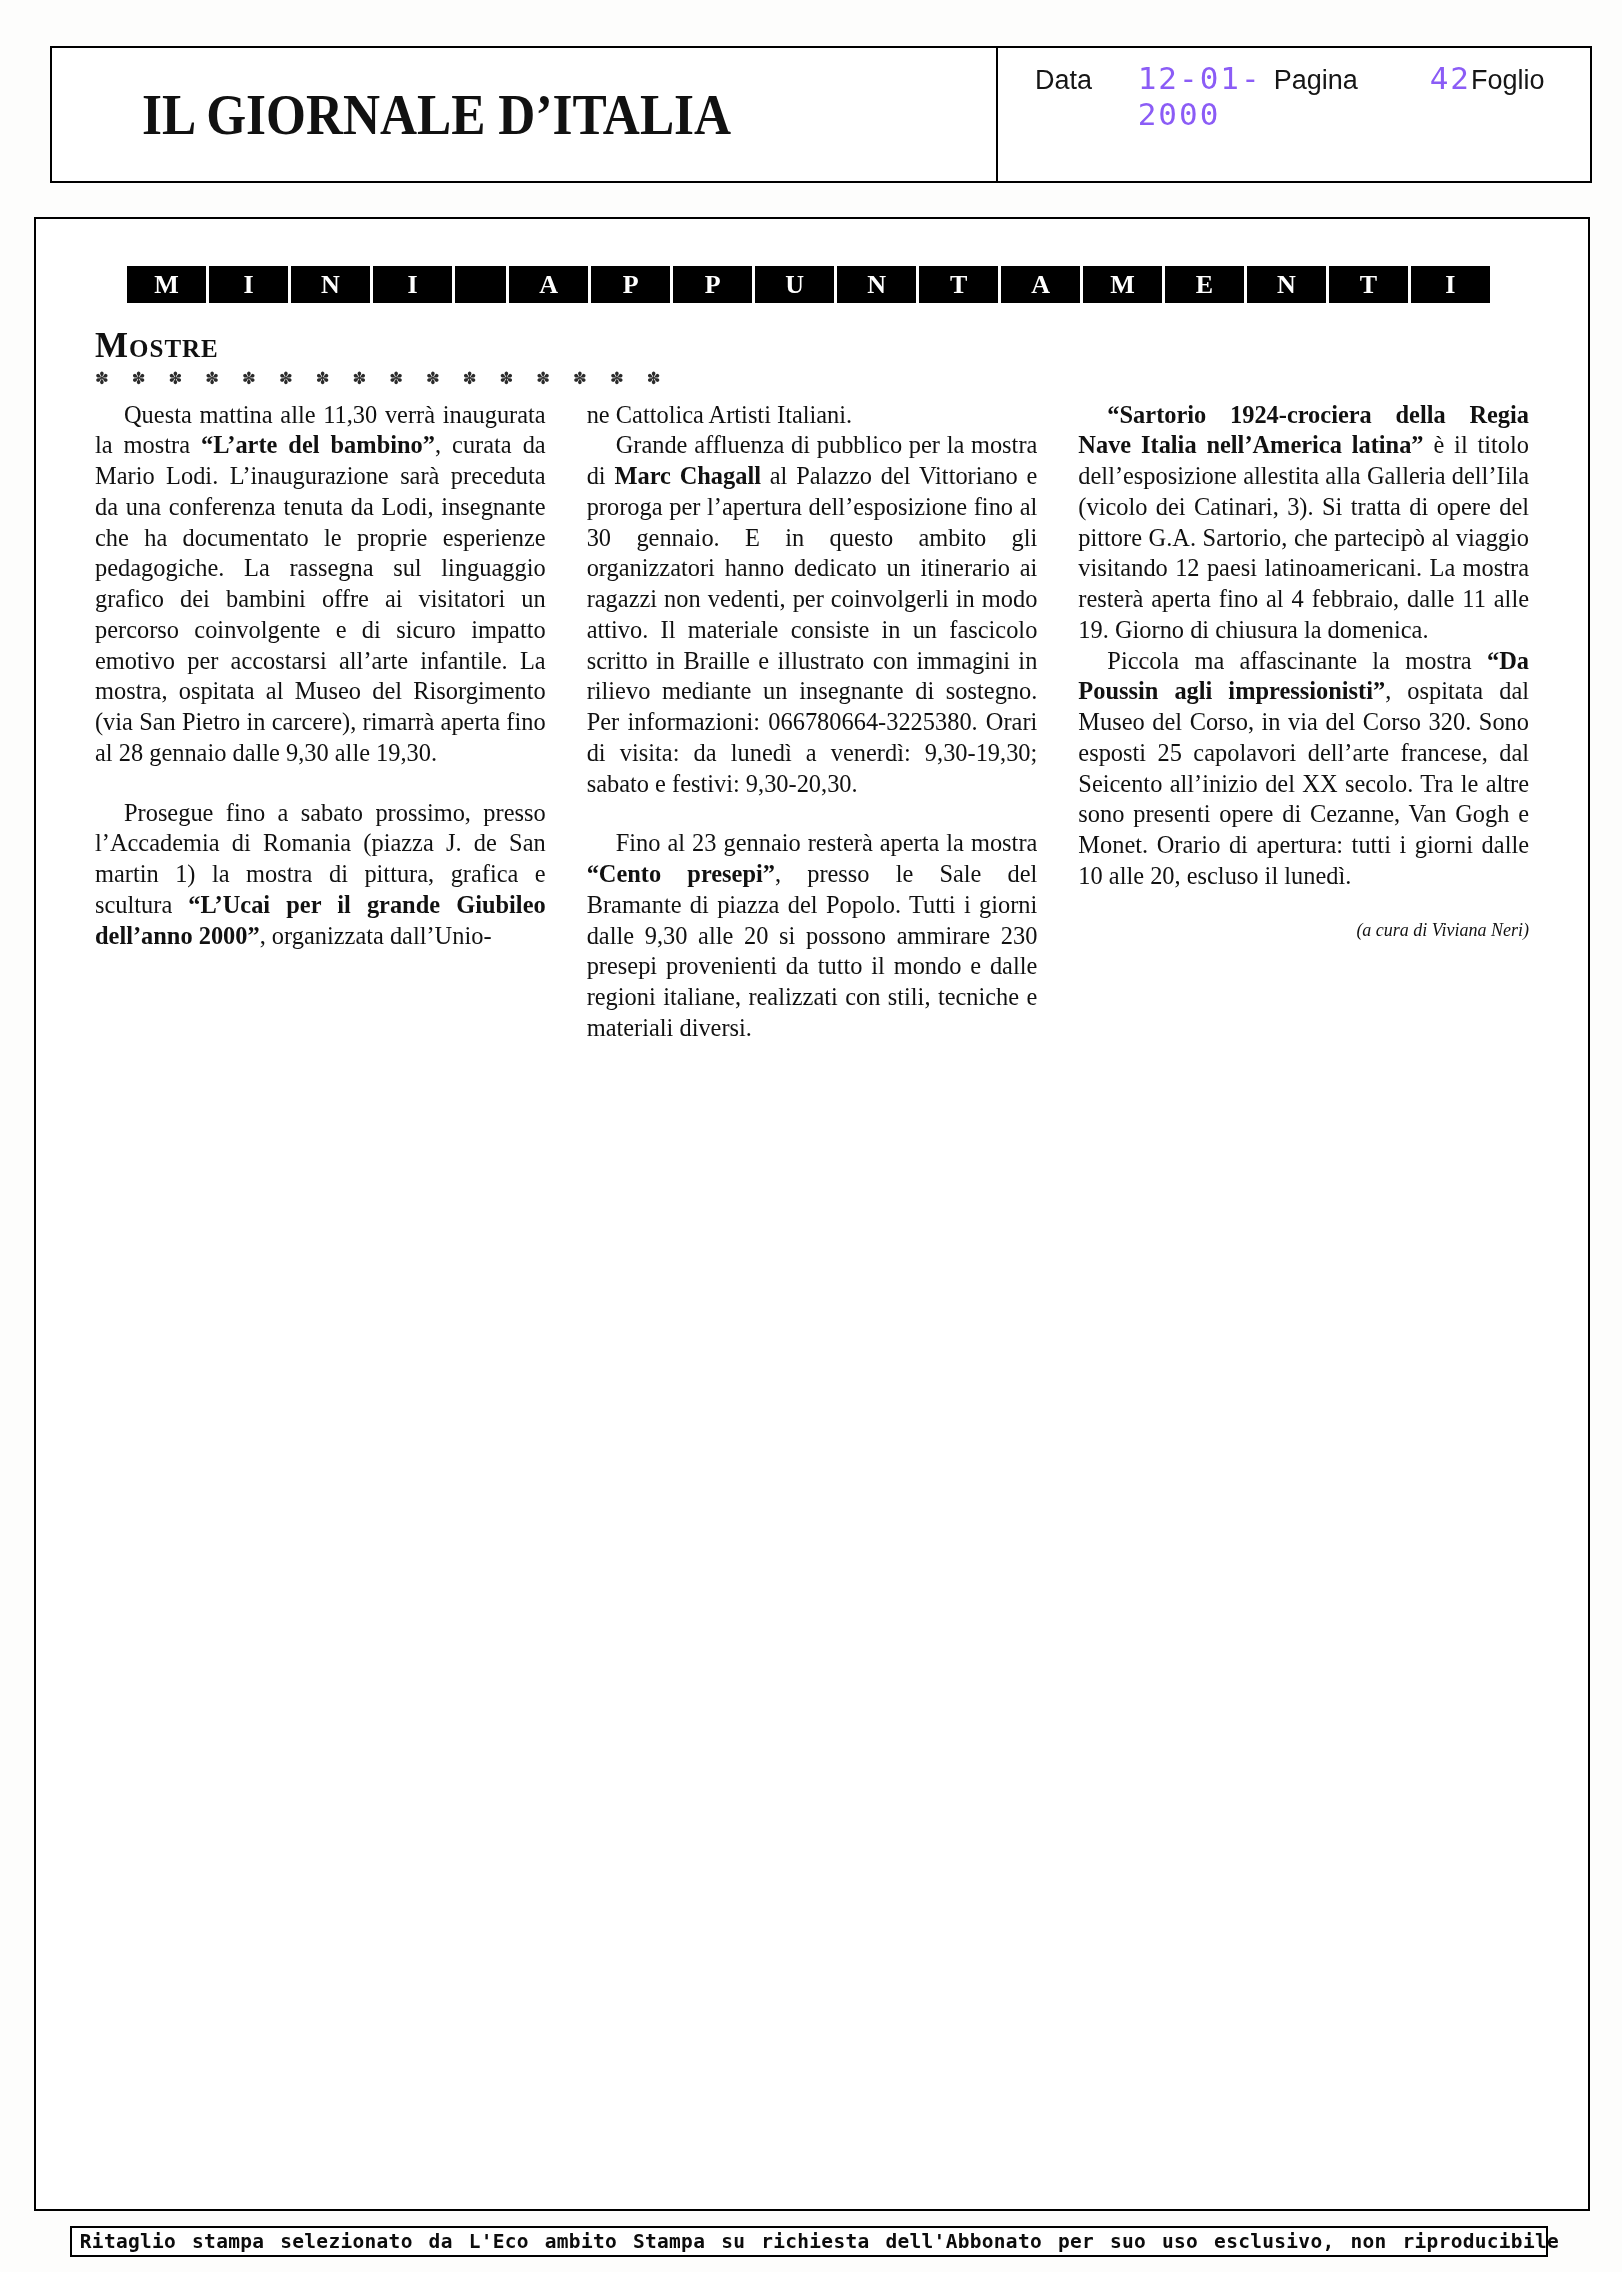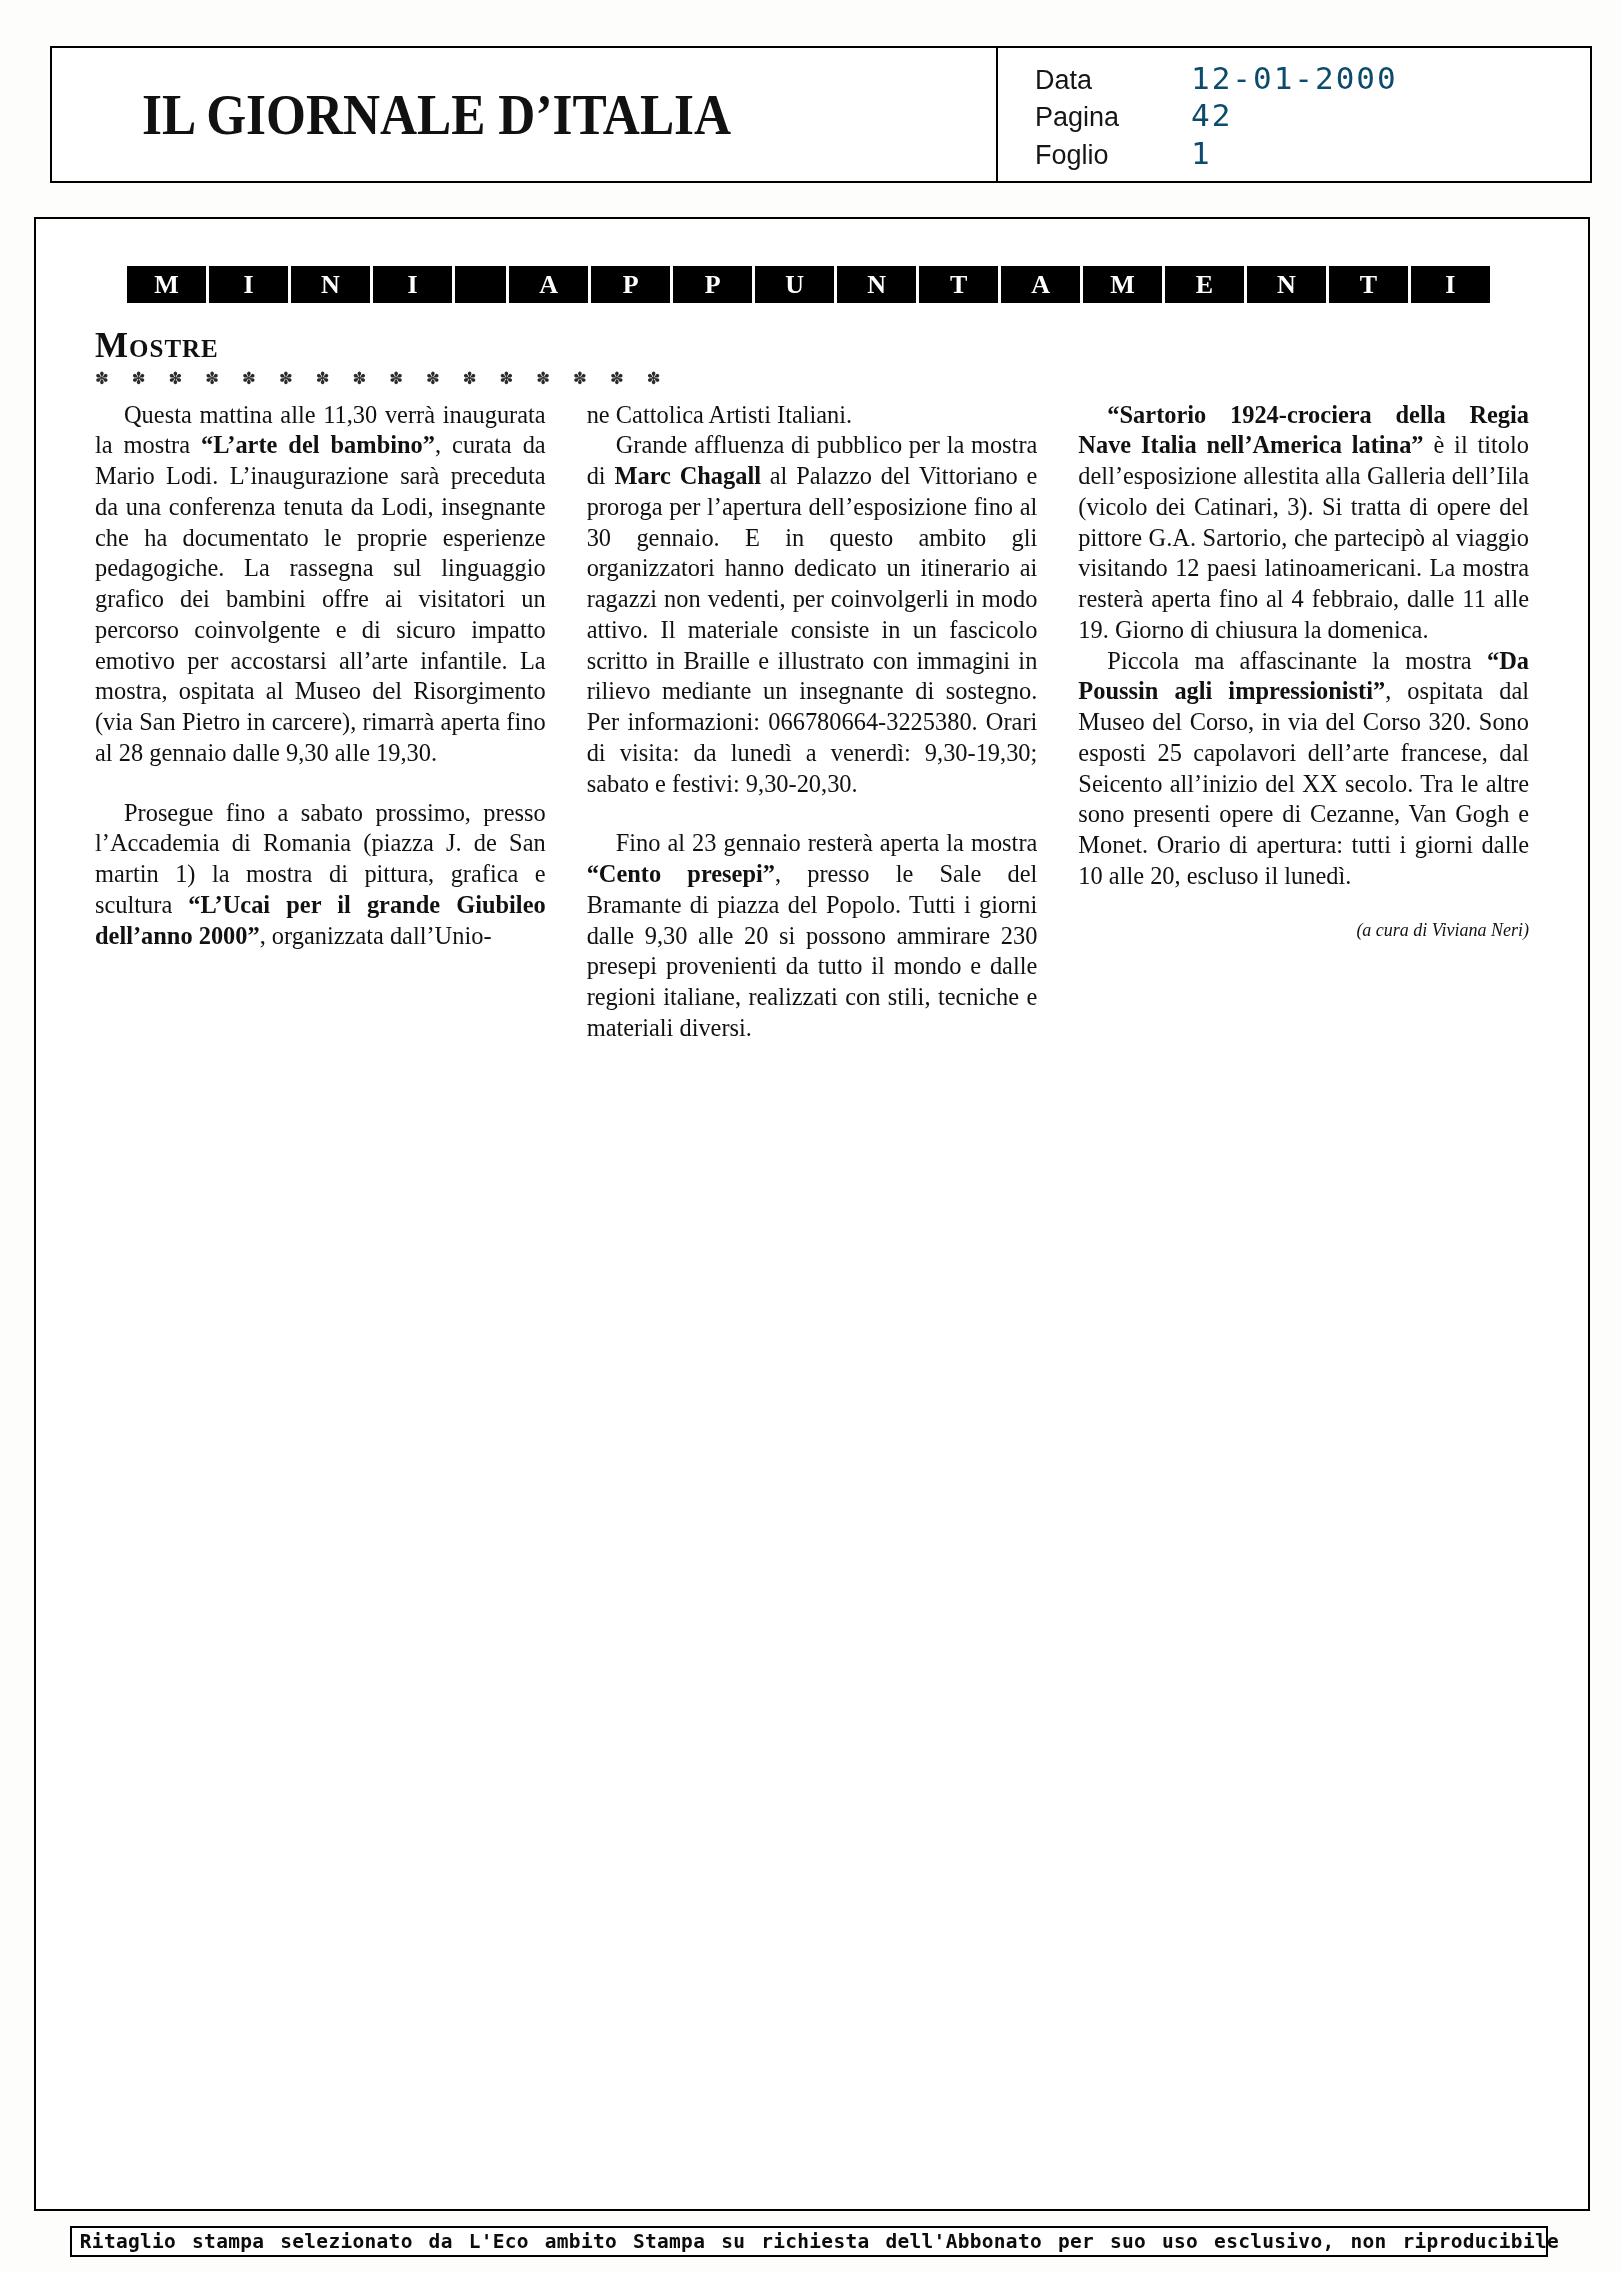--- a/index.html
+++ b/index.html
@@ -35,35 +35,35 @@
     transform-origin: left center;
     white-space: nowrap;
   }
   .meta-box {
     position: absolute;
     left: 996px; top: 46px;
     width: 596px; height: 137px;
     border: 2.9px solid #000;
     box-sizing: border-box;
     padding: 11.7px 9.8px 9.8px 37px;
-    display: flex; flex-direction: column; justify-content: space-between;
+    display: flex; flex-direction: row; justify-content: space-between;
     background: #fff;
   }
   .meta-row { display: flex; align-items: baseline; }
   .meta-label {
     font-family: "Liberation Sans", sans-serif;
     font-size: 27px;
     width: 156px;
     color: #161616;
   }
   .meta-value {
     font-family: "DejaVu Sans Mono", monospace;
     font-size: 31px;
     letter-spacing: 2px;
-    color: #0c4a6e;
+    color: #8b5cf6;
   }
 
   
   .main-box {
     position: absolute;
     left: 34px; top: 217px;
     width: 1556px; height: 1994px;
     border: 2.9px solid #000;
     box-sizing: border-box;
     background: #fff;

